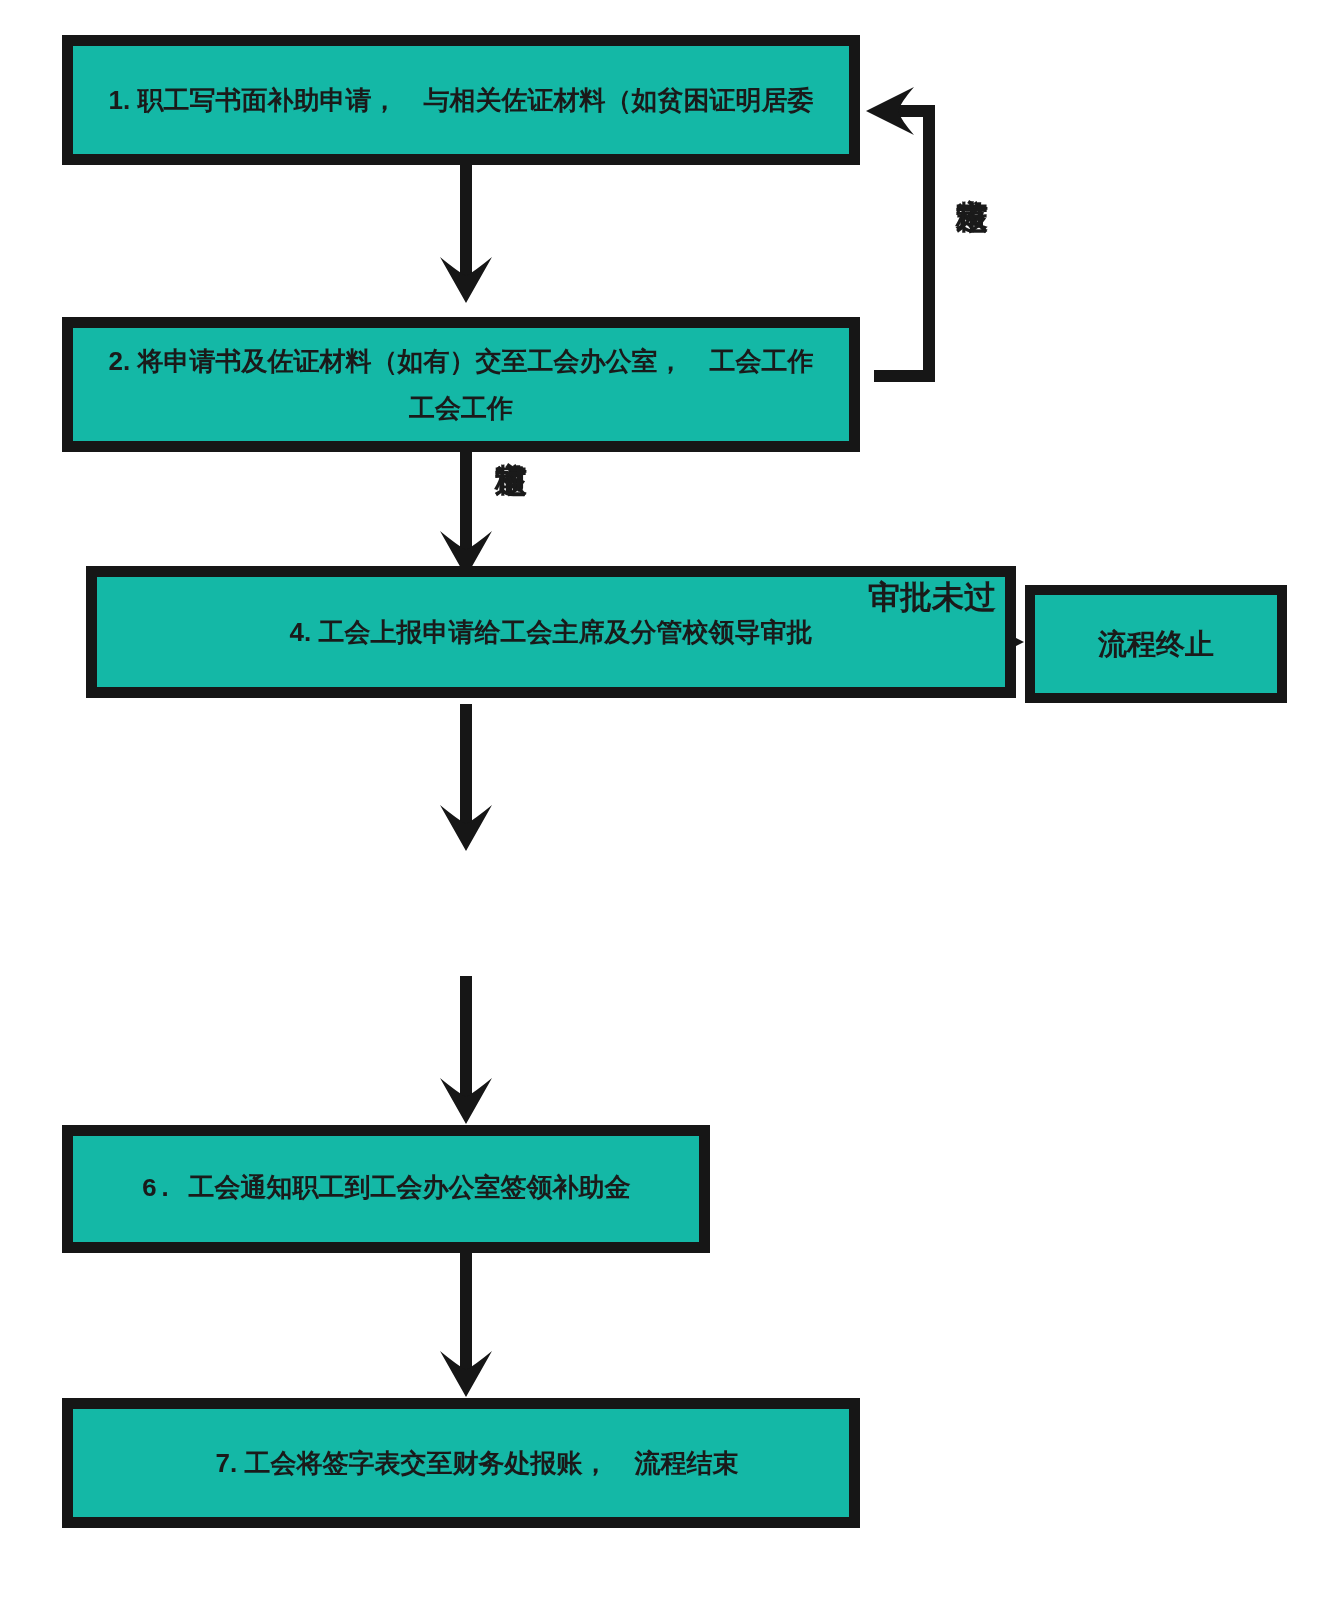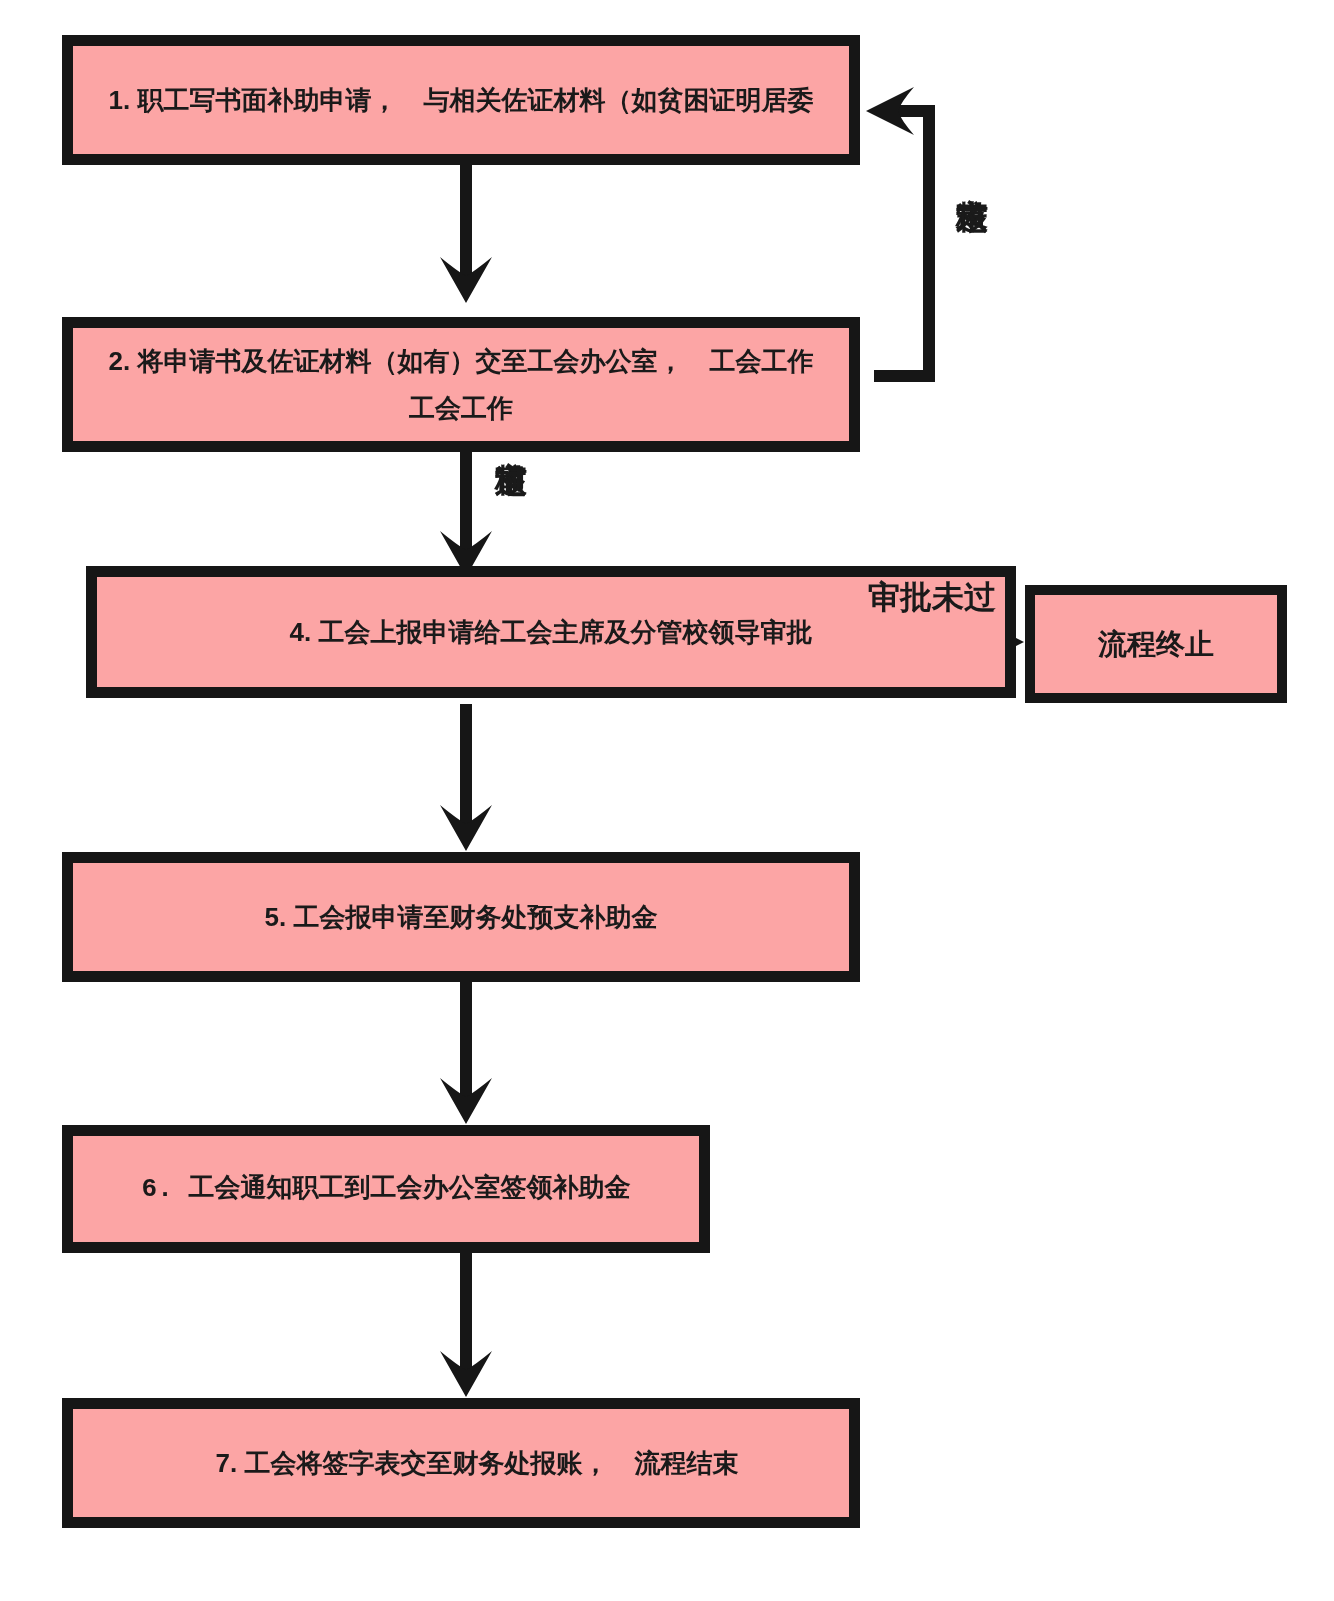--- a/index.html
+++ b/index.html
@@ -14,21 +14,21 @@
   }
   .arrow-layer {
     position: absolute;
     left: 0; top: 0;
     width: 1334px; height: 1601px;
   }
   .box {
     position: absolute;
     box-sizing: border-box;
     border: 11px solid #161616;
-    background: #fca5a5;
+    background: #14b8a6;
     display: flex;
     flex-direction: column;
     align-items: center;
     justify-content: center;
     text-align: center;
     font-weight: bold;
     font-size: 26px;
     line-height: 47px;
   }
   .box .line { white-space: nowrap; }
@@ -113,23 +113,20 @@
 
   <div class="box box-step2">
     <div class="line">2. 将申请书及佐证材料（如有）交至工会办公室，　工会工作</div>
     <div class="line">工会工作</div>
   </div>
 
   <div class="box box-step4">
     <div class="line">4. 工会上报申请给工会主席及分管校领导审批</div>
   </div>
 
-  <div class="box box-step5">
-    <div class="line">5. 工会报申请至财务处预支补助金</div>
-  </div>
 
   <div class="box box-step6">
     <div class="line">6. 工会通知职工到工会办公室签领补助金</div>
   </div>
 
   <div class="box box-step7">
     <div class="line">7. 工会将签字表交至财务处报账，　流程结束</div>
   </div>
 
   <div class="box box-terminate">

